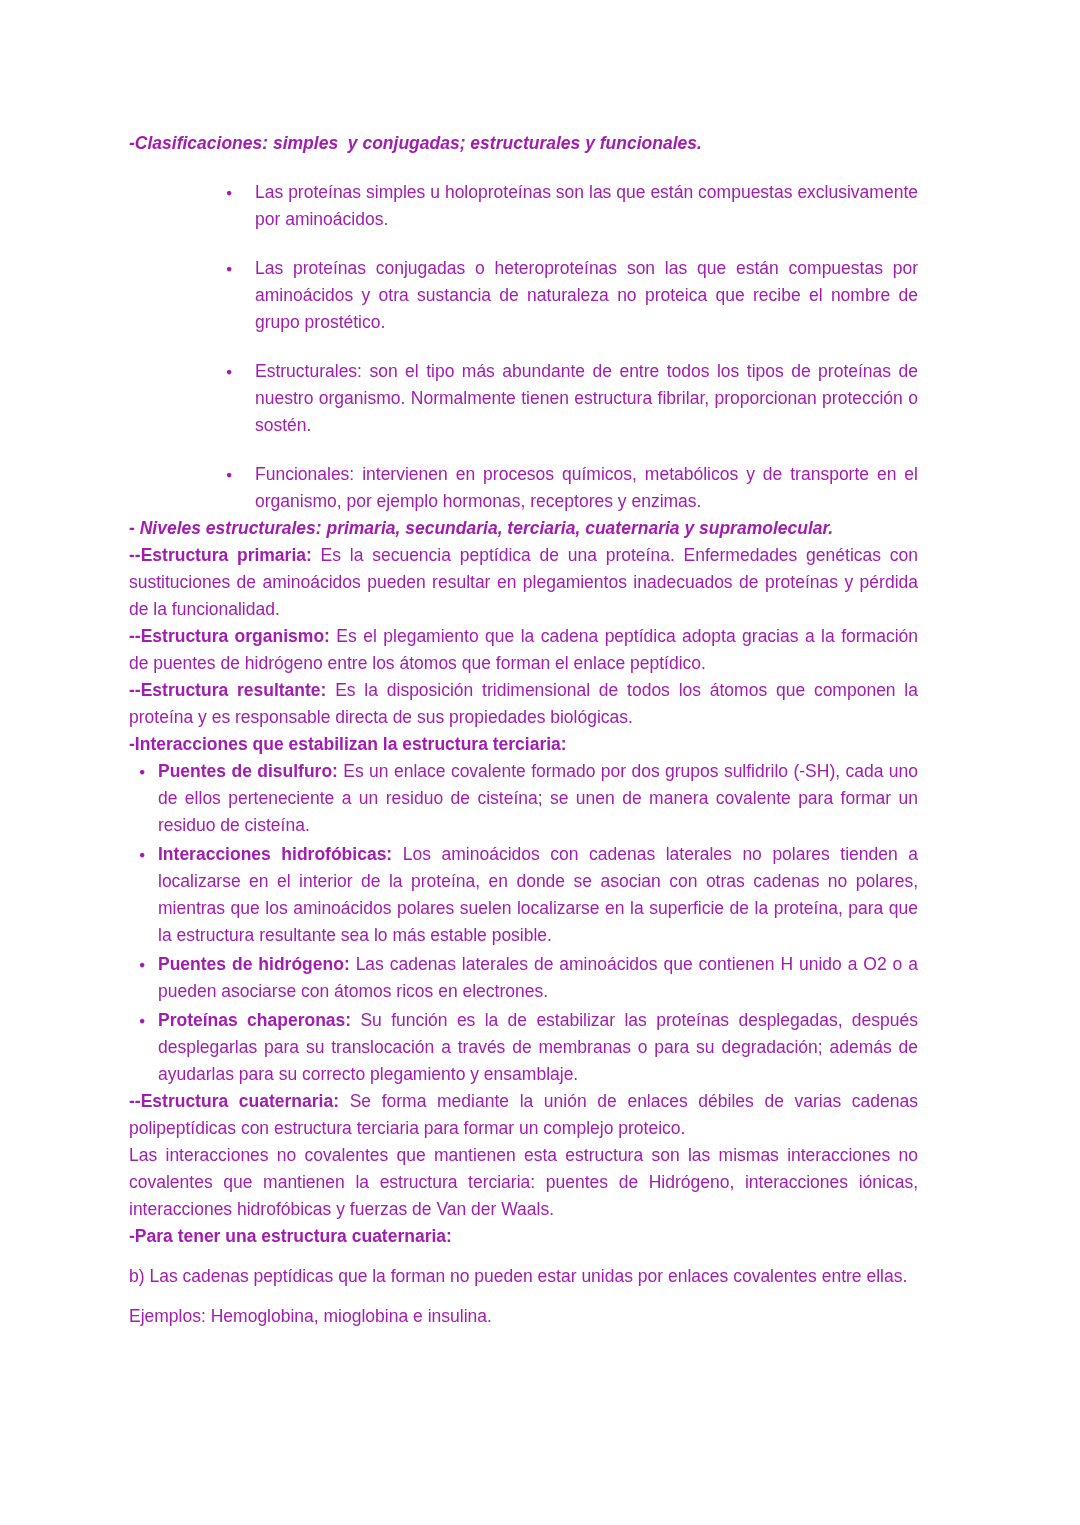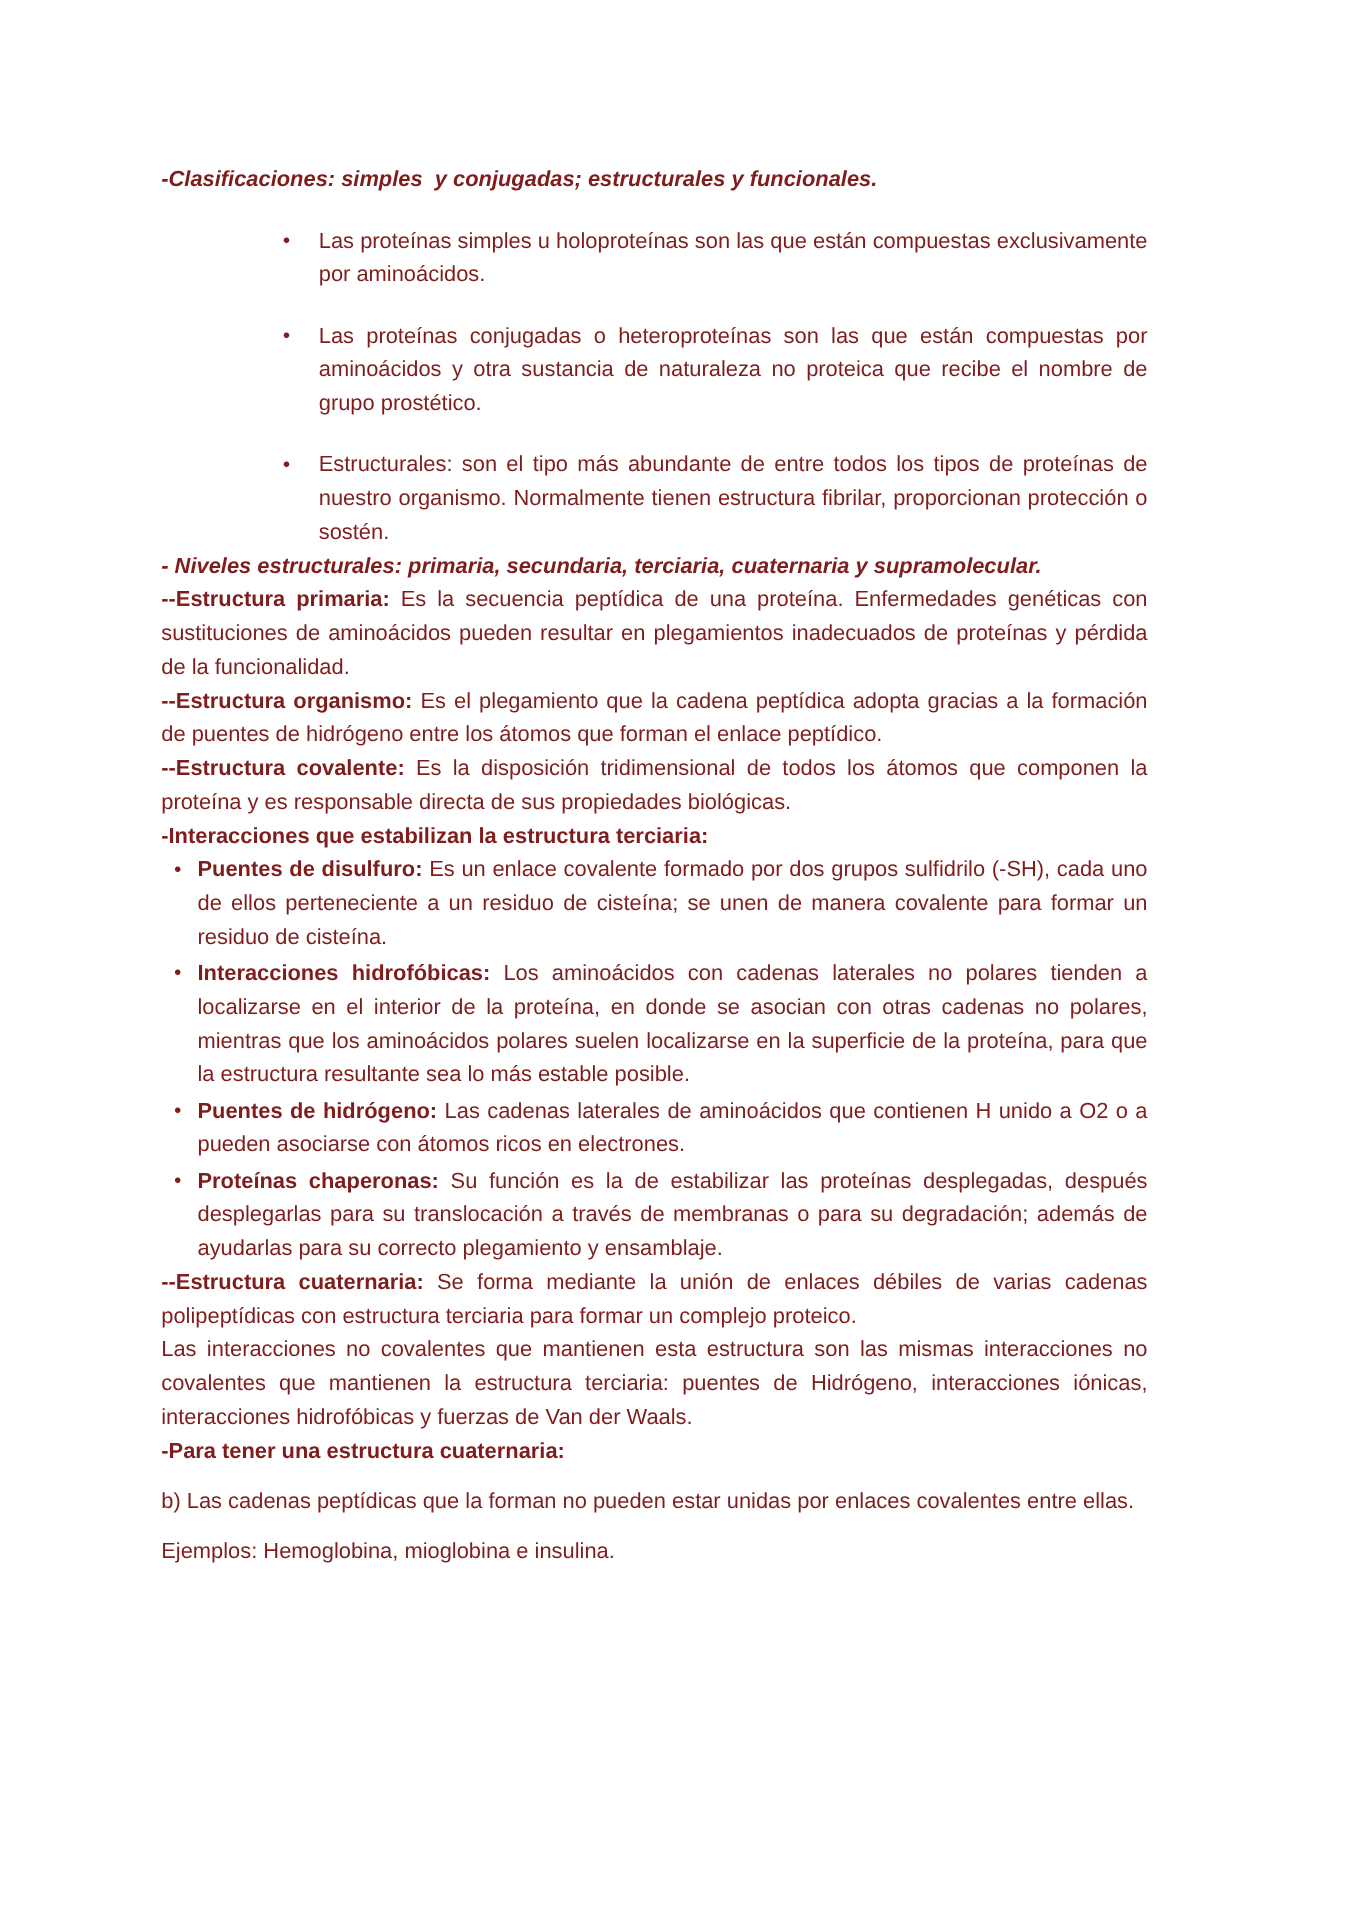--- a/index.html
+++ b/index.html
@@ -6,21 +6,21 @@
   html, body {
     width: 1080px; height: 1525px;
     background: #ffffff;
     overflow: hidden;
   }
   .page {
     position: absolute;
     left: 0; top: 0;
     width: 1047px; height: 1525px;
     background: #ffffff;
-    color: #7f1d1d;
+    color: #a21caf;
     font-family: "Liberation Sans", "DejaVu Sans", sans-serif;
     font-size: 17.5px;
     line-height: 27px;
     padding: 130px 129px 0 129px;
     text-align: justify;
   }
   p { text-align: justify; }
   .h-bi {
     font-weight: 700;
     font-style: italic;
@@ -57,29 +57,30 @@
 <body>
 
 <div class="page">
 
   <p class="h-bi pre">-Clasificaciones: simples  y conjugadas; estructurales y funcionales.</p>
 
   <ul class="ul-deep">
     <li><span>Las proteínas simples u holoproteínas son las que están compuestas exclusivamente por aminoácidos.</span></li>
     <li><span>Las proteínas conjugadas o heteroproteínas son las que están compuestas por aminoácidos y otra sustancia de naturaleza no proteica que recibe el nombre de grupo prostético.</span></li>
     <li><span>Estructurales: son el tipo más abundante de entre todos los tipos de proteínas de nuestro organismo. Normalmente tienen estructura fibrilar, proporcionan protección o sostén.</span></li>
+    <li><span>Funcionales: intervienen en procesos químicos, metabólicos y de transporte en el organismo, por ejemplo hormonas, receptores y enzimas.</span></li>
   </ul>
 
   <p class="h-bi">- Niveles estructurales: primaria, secundaria, terciaria, cuaternaria y supramolecular.</p>
 
   <p><b>--Estructura primaria:</b><span> Es la secuencia peptídica de una proteína. Enfermedades genéticas con sustituciones de aminoácidos pueden resultar en plegamientos inadecuados de proteínas y pérdida de la funcionalidad.</span></p>
 
   <p><b>--Estructura organismo:</b><span> Es el plegamiento que la cadena peptídica adopta gracias a la formación de puentes de hidrógeno entre los átomos que forman el enlace peptídico.</span></p>
 
-  <p><b>--Estructura covalente:</b><span> Es la disposición tridimensional de todos los átomos que componen la proteína y es responsable directa de sus propiedades biológicas.</span></p>
+  <p><b>--Estructura resultante:</b><span> Es la disposición tridimensional de todos los átomos que componen la proteína y es responsable directa de sus propiedades biológicas.</span></p>
 
   <p class="h-b">-Interacciones que estabilizan la estructura terciaria:</p>
 
   <ul class="ul-shallow">
     <li><b>Puentes de disulfuro:</b><span> Es un enlace covalente formado por dos grupos sulfidrilo (-SH), cada uno de ellos perteneciente a un residuo de cisteína; se unen de manera covalente para formar un residuo de cisteína.</span></li>
     <li><b>Interacciones hidrofóbicas:</b><span> Los aminoácidos con cadenas laterales no polares tienden a localizarse en el interior de la proteína, en donde se asocian con otras cadenas no polares, mientras que los aminoácidos polares suelen localizarse en la superficie de la proteína, para que la estructura resultante sea lo más estable posible.</span></li>
     <li><b>Puentes de hidrógeno:</b><span> Las cadenas laterales de aminoácidos que contienen H unido a O2 o a  pueden asociarse con átomos ricos en electrones.</span></li>
     <li><b>Proteínas chaperonas:</b><span> Su función es la de estabilizar las proteínas desplegadas, después desplegarlas para su translocación a través de membranas o para su degradación; además de ayudarlas para su correcto plegamiento y ensamblaje.</span></li>
   </ul>
 

